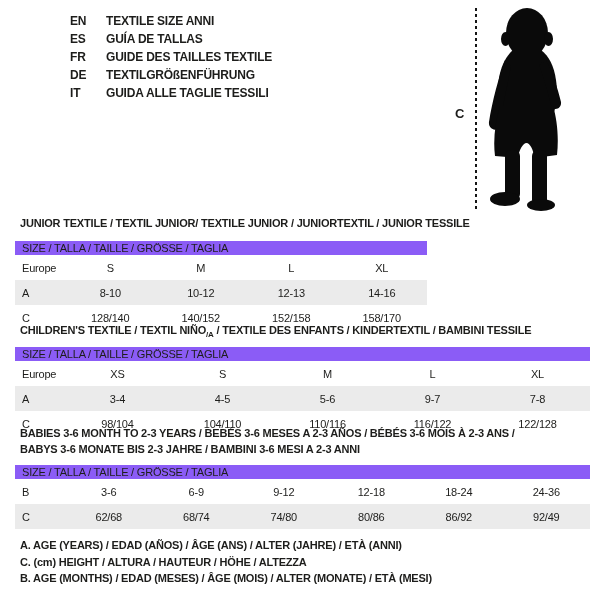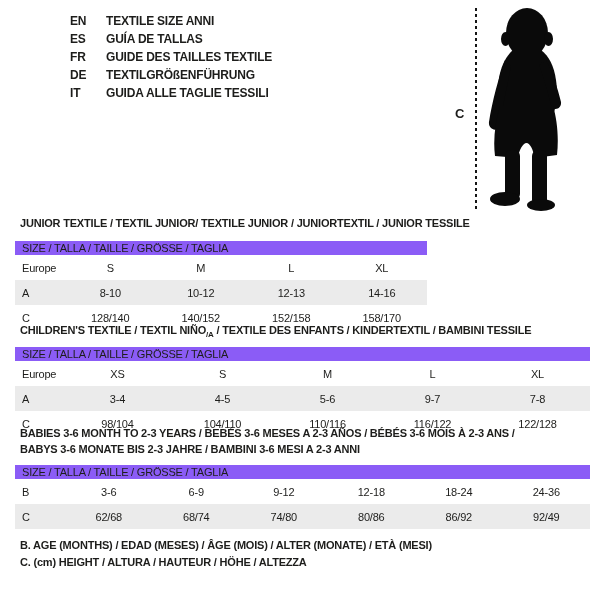--- a/index.html
+++ b/index.html
@@ -167,15 +167,16 @@
     <span class="cell">62/68</span>
     <span class="cell">68/74</span>
     <span class="cell">74/80</span>
     <span class="cell">80/86</span>
     <span class="cell">86/92</span>
     <span class="cell">92/49</span>
   </div>
 </div>
 
 <div class="abs footnotes">
+  <div>A. AGE (YEARS) / EDAD (AÑOS) / ÂGE (ANS) / ALTER (JAHRE) / ETÀ (ANNI)</div>
+  <div>C. (cm) HEIGHT / ALTURA / HAUTEUR / HÖHE / ALTEZZA</div>
   <div>B. AGE (MONTHS) / EDAD (MESES) / ÂGE (MOIS) / ALTER (MONATE) / ETÀ (MESI)</div>
-  <div>C. (cm) HEIGHT / ALTURA / HAUTEUR / HÖHE / ALTEZZA</div>
 </div>
 
 </body></html>

